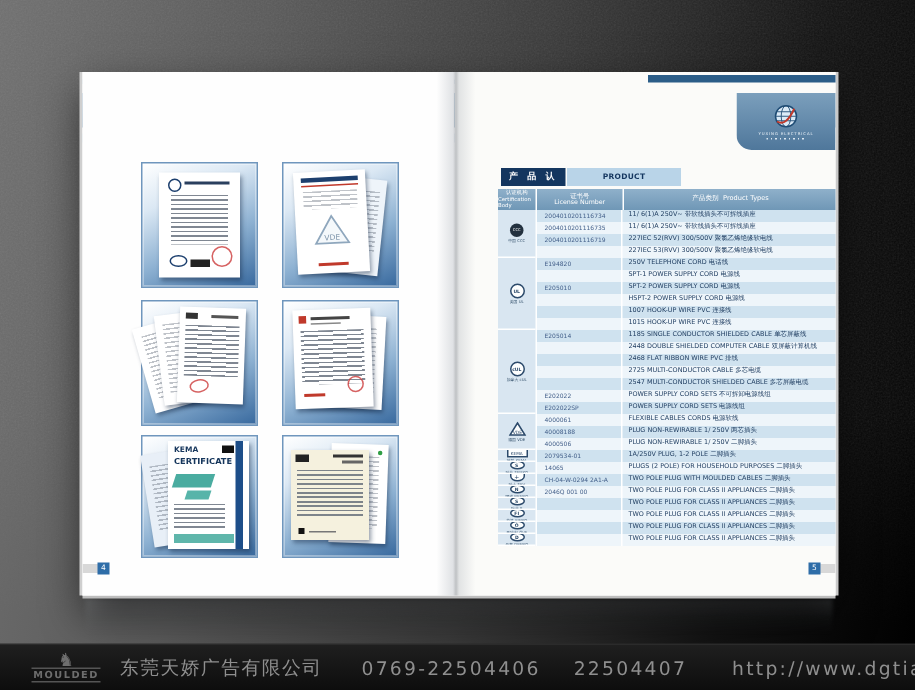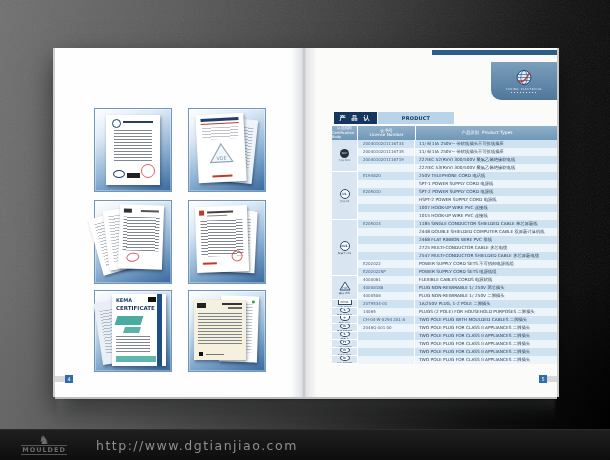--- a/index.html
+++ b/index.html
@@ -419,15 +419,18 @@
     </div>
 
     <div class="gutter"></div>
   </div>
 
   <div class="footer">
     <div class="tj">
       <span class="horse">♞</span>
       <span class="tjt">MOULDED</span>
     </div>
+    <span class="ftxt f-company">东莞天娇广告有限公司</span>
+    <span class="ftxt f-p1">0769-22504406</span>
+    <span class="ftxt f-p2">22504407</span>
     <span class="ftxt f-url">http://www.dgtianjiao.com</span>
   </div>
 </div>
 
 </body></html>

